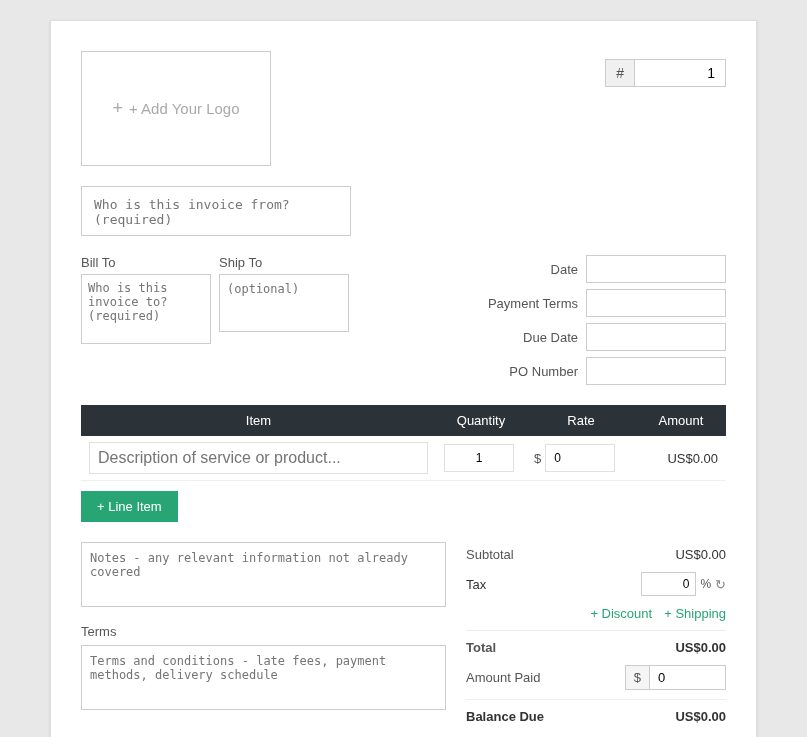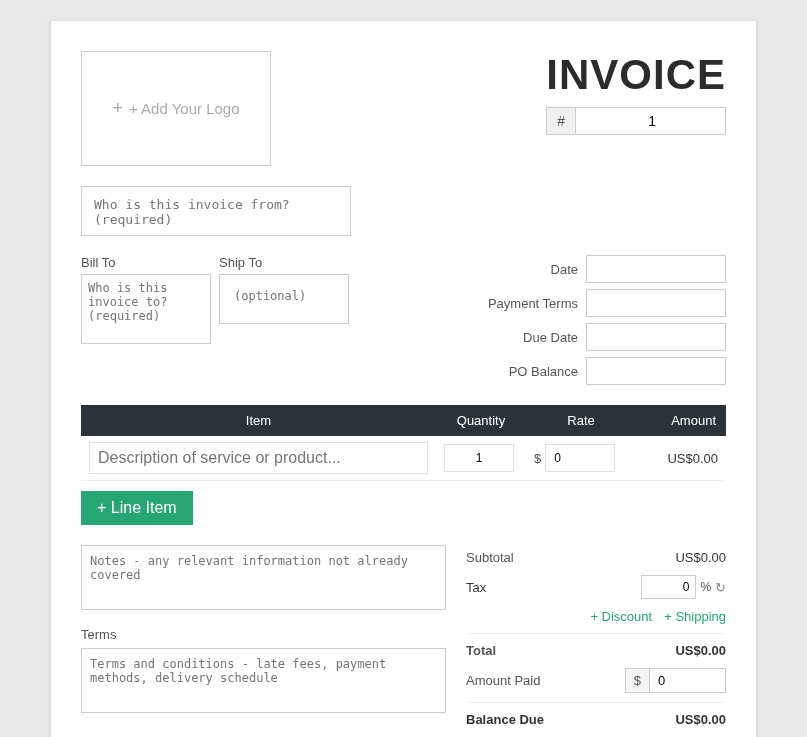--- a/index.html
+++ b/index.html
@@ -105,23 +105,23 @@
       height: 70px;
       border: 1px solid #ccc;
       padding: 6px;
       font-size: 12px;
       color: #aaa;
       resize: none;
       outline: none;
     }
     .ship-textarea {
       width: 130px;
-      height: 50px;
-      border: 1px solid #ccc;
-      padding: 14px;
+      height: 58px;
+      border: 1px solid #ccc;
+      padding: 7px;
       font-size: 12px;
       color: #000000;
       resize: none;
       outline: none;
     }
     .date-fields {
       display: flex;
       flex-direction: column;
       gap: 6px;
     }
@@ -204,21 +204,21 @@
     .amount-cell {
       text-align: right;
       font-size: 13px;
       color: #333;
     }
     .add-line-btn {
       background: #27a575;
       color: #fff;
       border: none;
       padding: 8px 16px;
-      font-size: 16px;
+      font-size: 13px;
       cursor: pointer;
       margin-bottom: 20px;
       display: flex;
       align-items: center;
       gap: 4px;
     }
     
     .bottom-section {
       display: flex;
       justify-content: space-between;
@@ -344,21 +344,20 @@
 <body>
 
 <div class="invoice-container">
 
   <div class="header">
     <div class="logo-box">
       <span class="logo-box-plus">+</span>
       <span>+ Add Your Logo</span>
     </div>
     <div>
-      <div class="invoice-title">INVOICE</div>
       <div class="invoice-number-row">
         <div class="invoice-hash">#</div>
         <input class="invoice-number-input" type="text" value="1" style="">
       </div>
     </div>
   </div>
 
   <div class="from-section">
     <textarea class="from-input" placeholder="Who is this invoice from? (required)" style=""></textarea>
   </div>
@@ -381,33 +380,33 @@
       </div>
       <div class="date-row">
         <label>Payment Terms</label>
         <input class="date-input" type="text" style="">
       </div>
       <div class="date-row">
         <label>Due Date</label>
         <input class="date-input" type="text" style="">
       </div>
       <div class="date-row">
-        <label>PO Balance</label>
+        <label>PO Number</label>
         <input class="date-input" type="text" style="">
       </div>
     </div>
   </div>
 
   <table class="items-table">
     <thead>
       <tr>
         <th>Item</th>
         <th style="width:90px;">Quantity</th>
         <th style="width:110px;">Rate</th>
-        <th class="right" style="width:90px;">Amount</th>
+        <th class="right" style="width:90px;text-align:center;">Amount</th>
       </tr>
     </thead>
     <tbody>
       <tr>
         <td>
           <input class="item-desc-input" type="text" placeholder="Description of service or product..." style="">
         </td>
         <td>
           <input class="qty-input" type="text" value="1" style="">
         </td>

